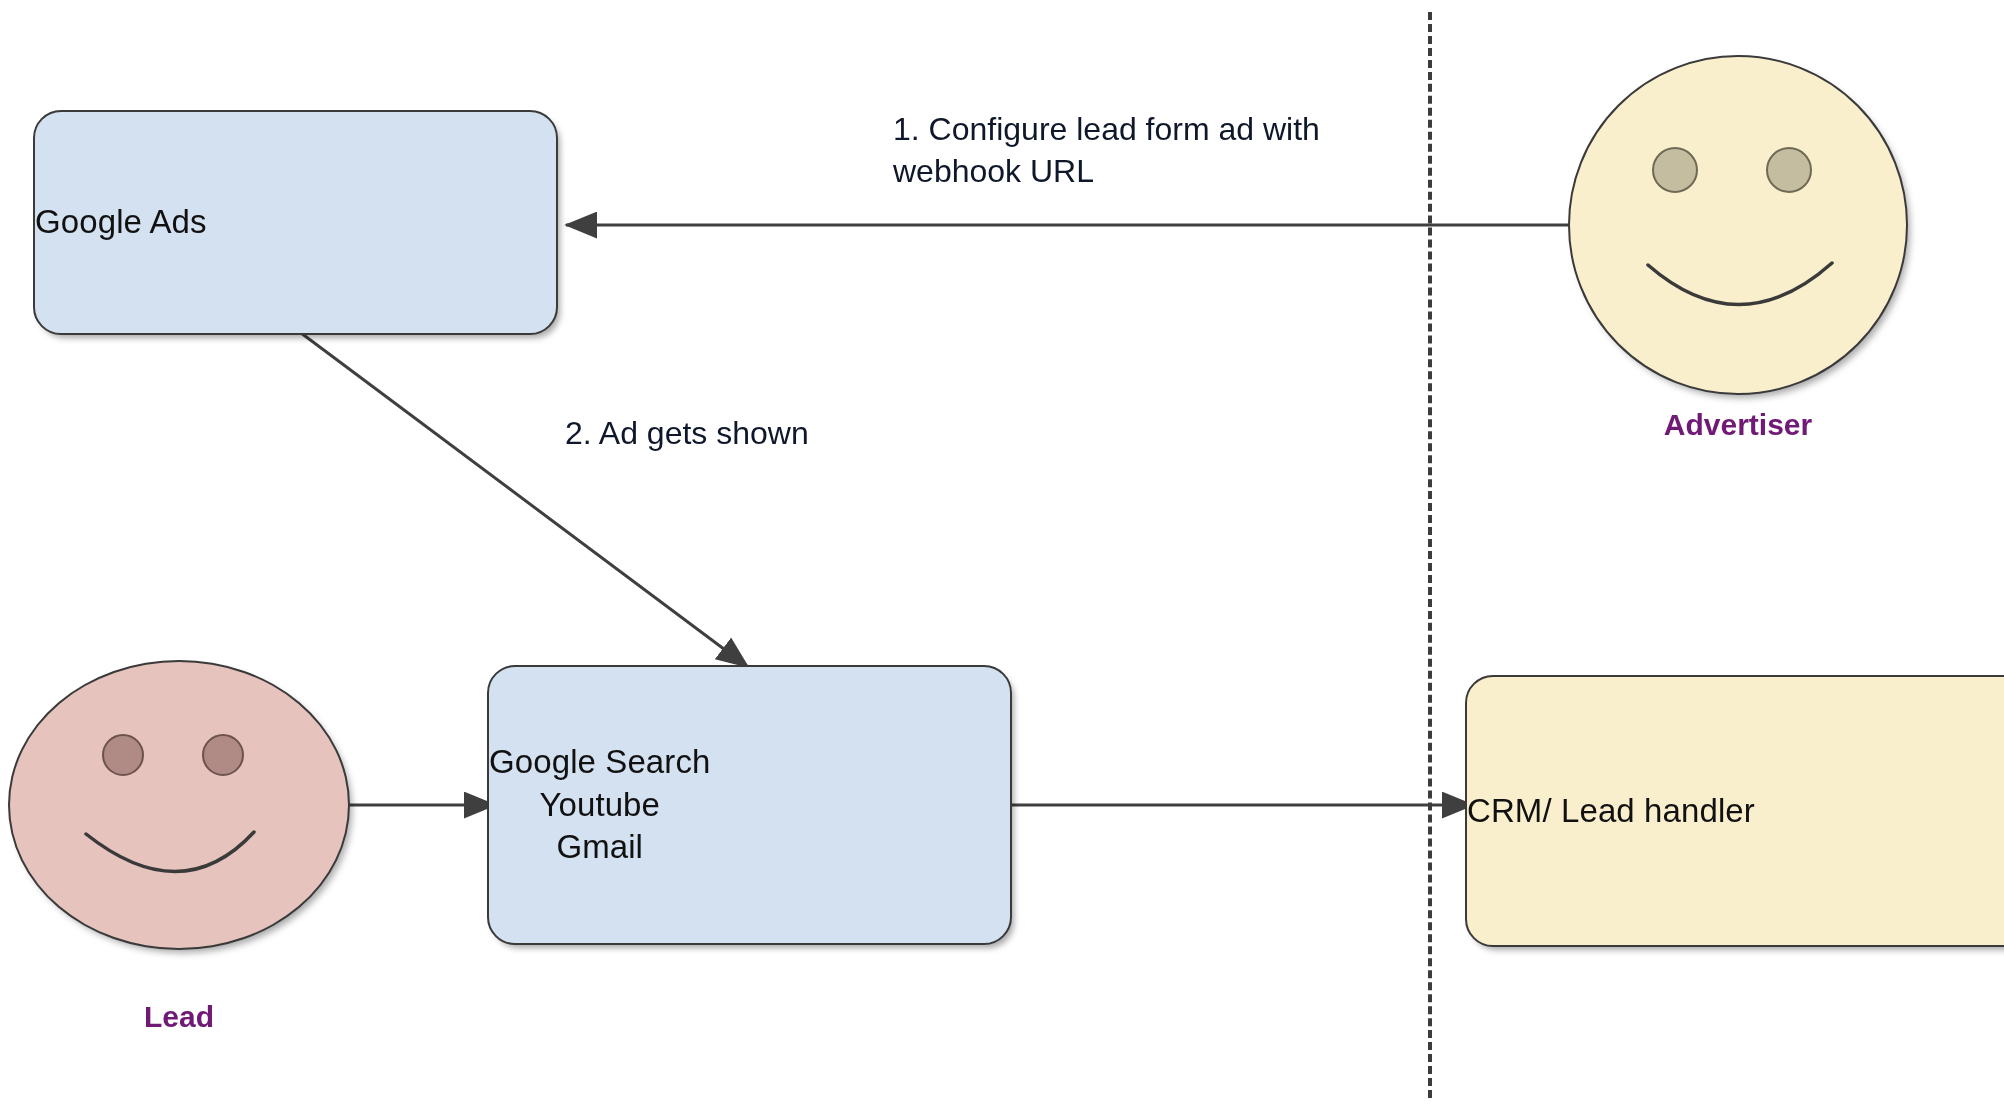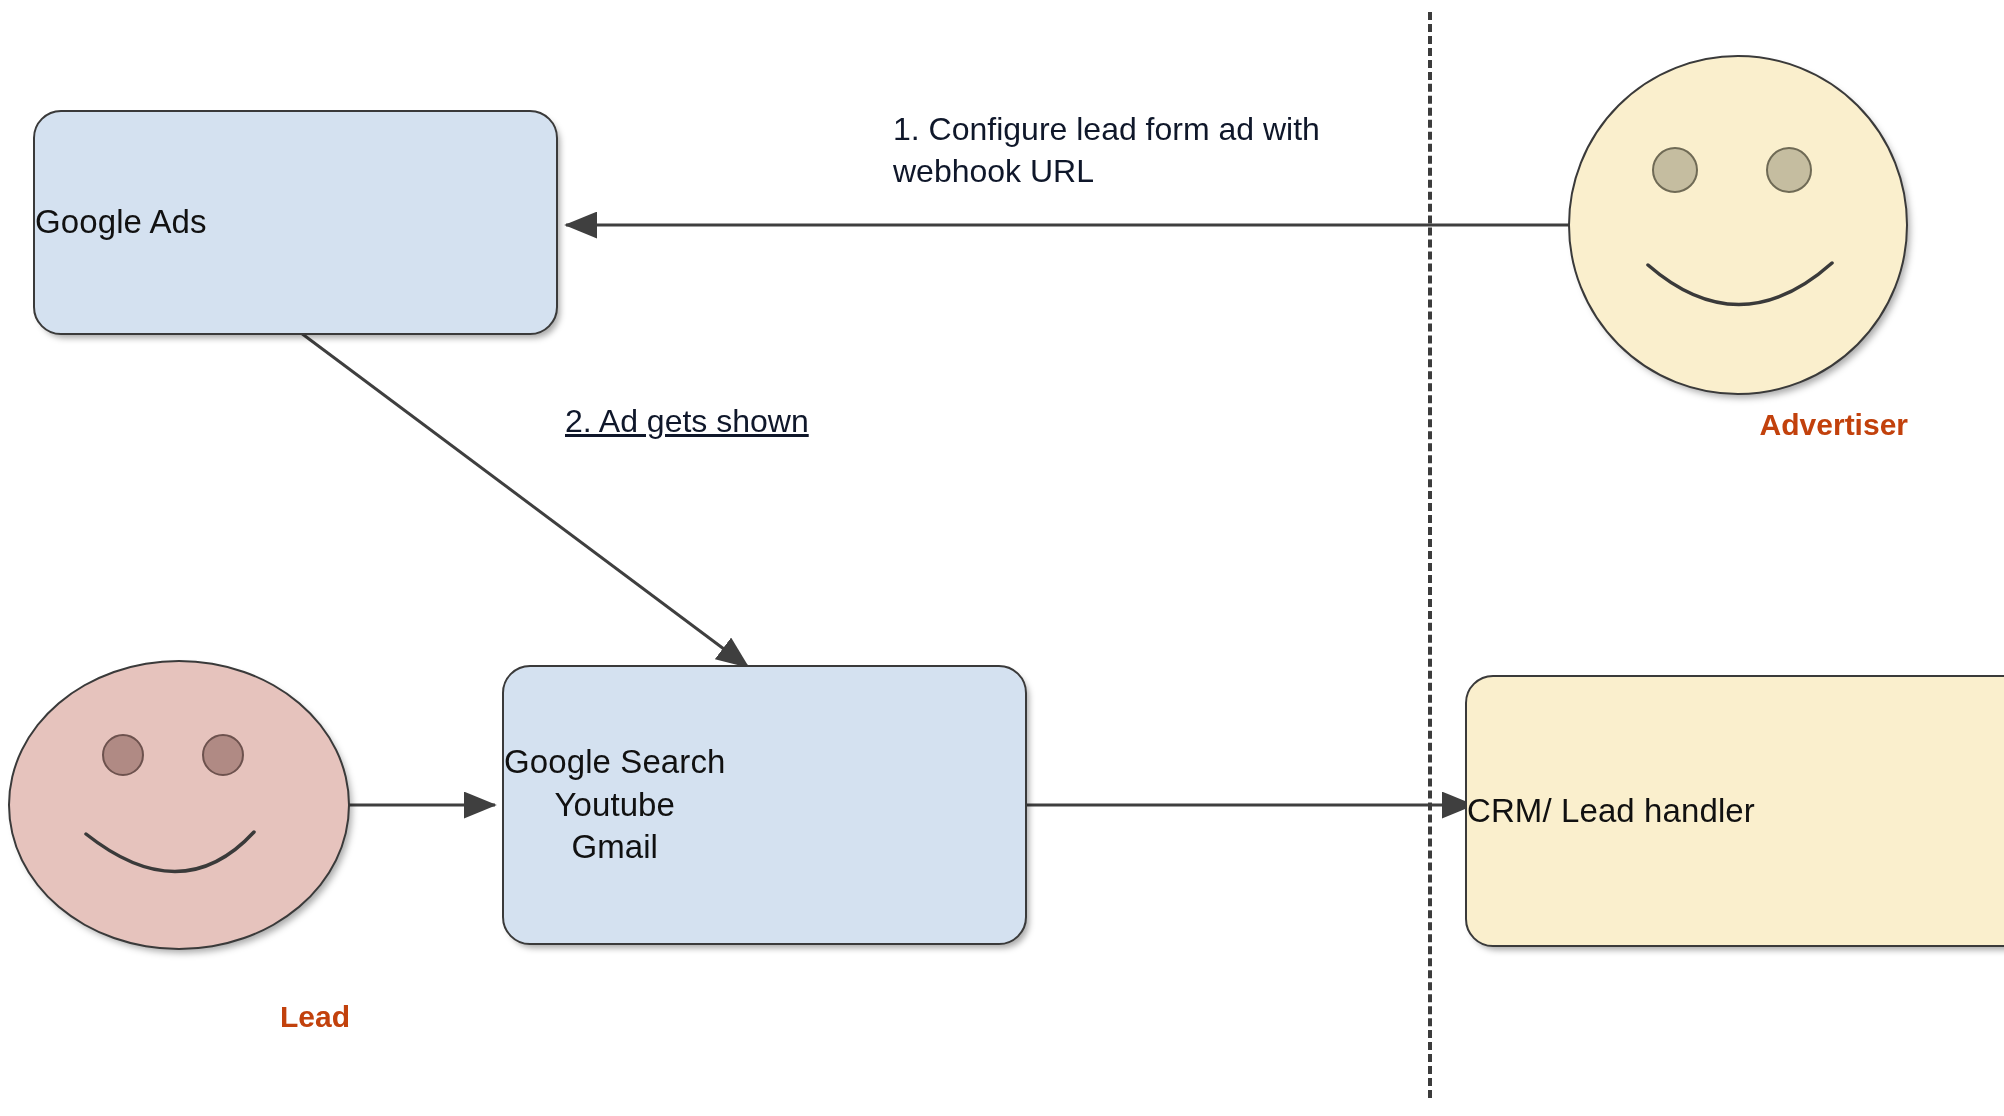--- a/index.html
+++ b/index.html
@@ -54,22 +54,22 @@
   .eye {
     position: absolute;
     border-radius: 50%;
     border: 2px solid #6f6a55;
     box-sizing: border-box;
   }
   .actor-caption {
     position: absolute;
     font-size: 30px;
     font-weight: bold;
-    color: #c2410c;
-    text-align: right;
+    color: #701a75;
+    text-align: center;
     white-space: nowrap;
   }
   .step-label {
     position: absolute;
     font-size: 32px;
     line-height: 1.32;
     color: #0f172a;
     white-space: pre-line;
   }
   .divider {
@@ -100,21 +100,21 @@
 
     <line x1="1012" y1="805" x2="1473" y2="805" stroke="#3f3f3f" stroke-width="3" marker-end="url(#arrowhead)"></line>
   </svg>
 
   <div class="divider" style="left:1428px;"></div>
 
   <div class="node-box" style="left:33px; top:110px; width:525px; height:225px; background:#d4e1f0;">
     <span class="node-label">Google Ads</span>
   </div>
 
-  <div class="node-box" style="left:502px; top:665px; width:525px; height:280px; background:#d4e1f0;">
+  <div class="node-box" style="left:487px; top:665px; width:525px; height:280px; background:#d4e1f0;">
     <span class="node-label">Google Search
 Youtube
 Gmail</span>
   </div>
 
   <div class="node-box" style="left:1465px; top:675px; width:584px; height:272px; background:#faefcd;">
     <span class="node-label">CRM/ Lead handler</span>
   </div>
 
   <div class="face" style="left:1568px; top:55px; width:340px; height:340px; background:#faefcd;">
@@ -131,17 +131,17 @@
     <span class="eye" style="left:192px; top:72px; width:42px; height:42px; background:#b08a84; border-color:#6d524e;"></span>
     <svg width="342" height="290" style="position:absolute; left:0; top:0;">
       <path d="M76,172 Q172,248 244,170" fill="none" stroke="#3a3a3a" stroke-width="3.5" stroke-linecap="round"></path>
     </svg>
   </div>
   <div class="actor-caption" style="left:8px; top:1000px; width:342px;">Lead</div>
 
   <div class="step-label" style="left:893px; top:108px; width:520px;">1.  Configure lead form ad with
 webhook URL</div>
 
-  <div class="step-label" style="left:565px; top:400px; width:360px;text-decoration:underline;">2.  Ad gets shown</div>
+  <div class="step-label" style="left:565px; top:412px; width:360px;">2.  Ad gets shown</div>
 
 
 
 </div>
 
 </body></html>

